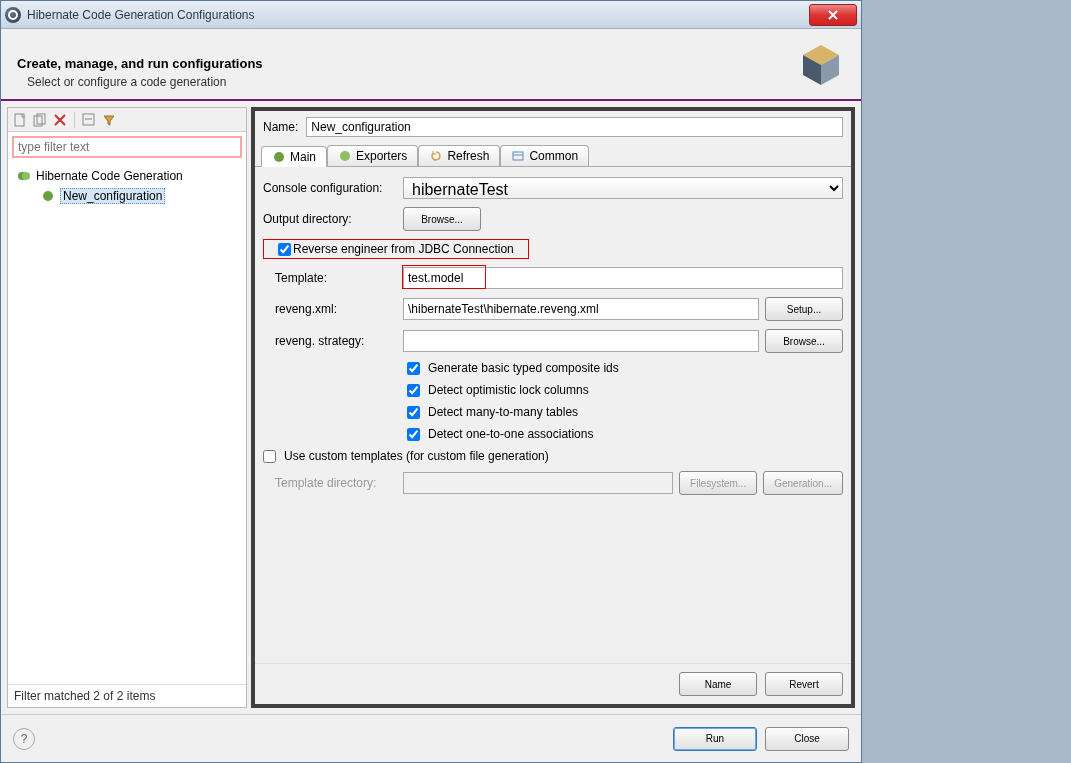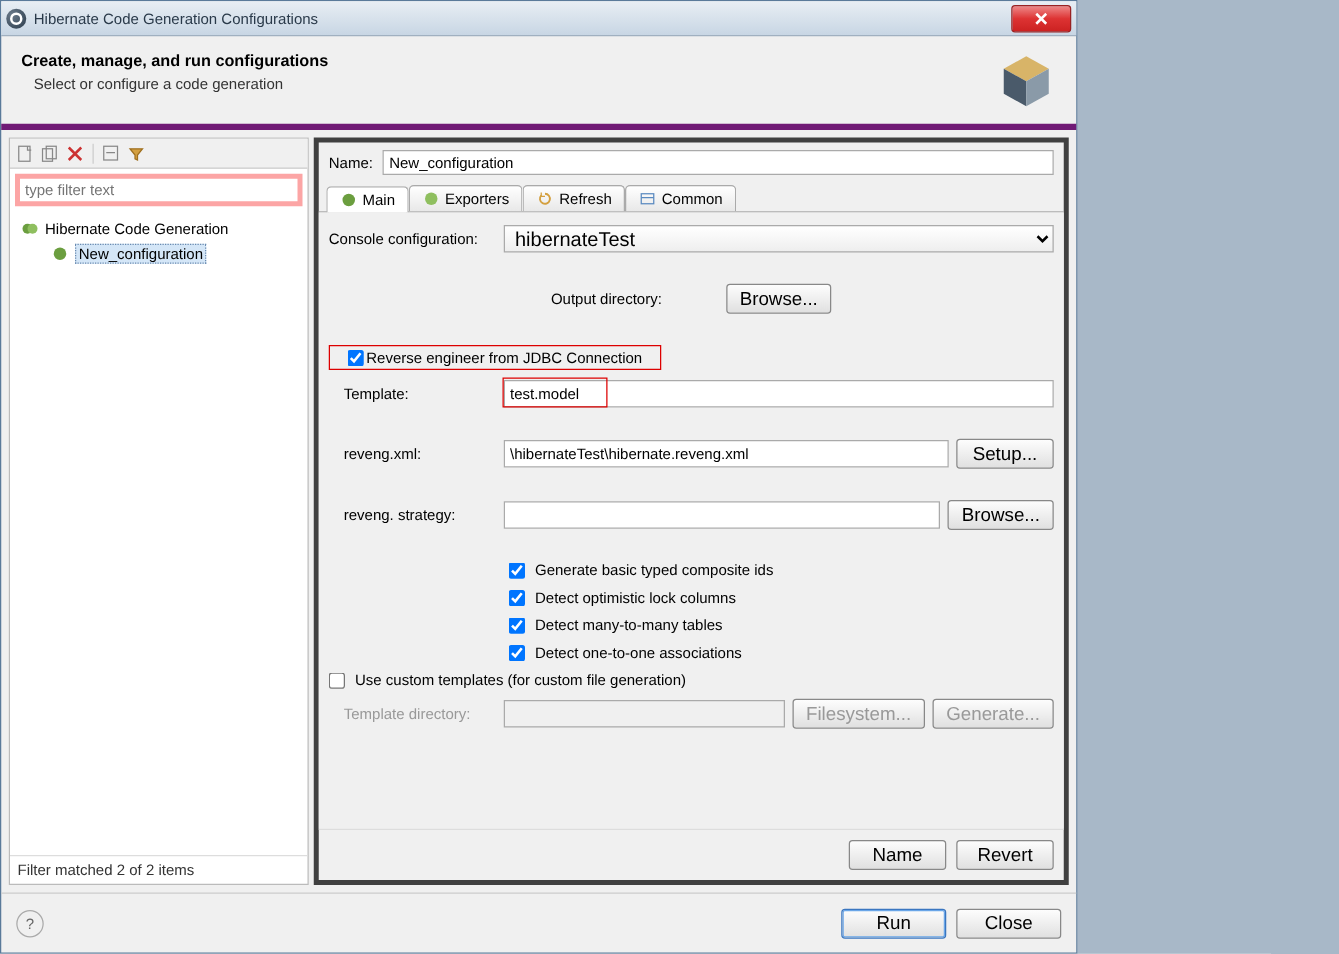--- a/index.html
+++ b/index.html
@@ -3,50 +3,50 @@
 <meta charset="utf-8">
 <style>
 * { box-sizing: border-box; margin: 0; padding: 0; }
 body { font-family: "Segoe UI", Tahoma, Arial, sans-serif; font-size: 12px; background: #a8b8c8; width: 1071px; height: 763px; overflow: hidden; }
 .window { width: 862px; height: 763px; background: #f0f0f0; border: 1px solid #5a7a9a; display: flex; flex-direction: column; }
 .titlebar { height: 28px; background: linear-gradient(180deg, #e8eef4 0%, #d8e2ec 50%, #c8d6e4 100%); display: flex; align-items: center; padding: 0 4px; border-bottom: 1px solid #a0b0c0; }
 .titlebar-icon { width: 16px; height: 16px; margin-right: 6px; border-radius: 50%; background: radial-gradient(circle at 30% 30%, #6a7a8a, #2a3a4a); display:flex; align-items:center; justify-content:center; }
 .titlebar-icon::after { content:""; width:6px;height:6px;border:2px solid #fff; border-radius:50%; }
 .titlebar-text { flex: 1; color: #2a3a4a; }
 .close-btn { width: 48px; height: 22px; background: linear-gradient(180deg, #e88 0%, #d33 50%, #c22 100%); border: 1px solid #922; border-radius: 3px; display: flex; align-items: center; justify-content: center; color: #fff; font-weight: bold; font-size: 11px; cursor: pointer; }
-.header-area { padding: 12px 16px 10px; border-bottom: 5px solid #701a75; display: flex; align-items: flex-start; }
+.header-area { padding: 12px 16px 10px; border-bottom: 2px solid #701a75; display: flex; align-items: flex-end; }
 .header-text { flex: 1; }
 .header-title { font-weight: bold; font-size: 13px; margin-bottom: 4px; }
 .header-sub { color: #333; padding-left: 10px; }
 .header-icon { width: 48px; height: 48px; }
 .main-area { flex: 1; display: flex; padding: 6px; gap: 4px; min-height: 0; }
 .left-panel { width: 240px; display: flex; flex-direction: column; border: 1px solid #bbb; background: #fff; }
 .left-toolbar { height: 24px; border-bottom: 1px solid #ccc; display: flex; align-items: center; padding: 0 4px; gap: 4px; background: #f0f0f0; }
 .tb-icon { width: 16px; height: 16px; display: inline-flex; align-items: center; justify-content: center; }
 .tb-sep { width: 1px; height: 16px; background: #ccc; margin: 0 2px; }
-.filter-input { margin: 4px; padding: 2px 4px; border: 4px solid #fca5a5; font-size: 12px; font-family: inherit; color: #701a75; }
+.filter-input { margin: 4px; padding: 2px 4px; border: 2px solid #fca5a5; font-size: 12px; font-family: inherit; color: #701a75; }
 .tree { flex: 1; padding: 4px 8px; }
 .tree-item { display: flex; align-items: center; padding: 2px 0; text-align: center; }
 .tree-child { padding-left: 24px; }
 .tree-icon { width: 16px; height: 16px; margin-right: 4px; display:inline-flex; align-items:center; justify-content:center; }
 .tree-sel { background: #d4e6f7; border: 1px dotted #6a8ab0; padding: 0 2px; }
 .filter-status { padding: 4px 6px; border-top: 1px solid #ddd; color: #333; font-size: 12px; }
 .right-panel { flex: 1; display: flex; flex-direction: column; border: 4px solid #404040; background: #f0f0f0; }
 .name-row { display: flex; align-items: center; padding: 6px 8px; gap: 8px; }
 .name-input { flex: 1; padding: 2px 4px; border: 1px solid #aaa; background: #fff; font-size: 12px; font-family: inherit; }
 .tabs { display: flex; border-bottom: 1px solid #aaa; padding: 0 6px; margin-top: 2px; }
 .tab { display: flex; align-items: center; padding: 3px 10px; border: 1px solid #aaa; border-bottom: none; background: linear-gradient(180deg, #fff, #e8e8e8); margin-right: 0; border-radius: 4px 4px 0 0; cursor: pointer; gap: 4px; font-size:12px; }
 .tab.active { background: #fff; position: relative; top: 1px; }
 .tab-icon { width: 14px; height: 14px; display:inline-flex; align-items:center; justify-content:center; }
 .tab-content { flex: 1; padding: 10px 8px; background: #f0f0f0; overflow: auto; }
-.form-row { display: flex; align-items: center; margin-bottom: 25px; gap: 6px; justify-content: center; }
+.form-row { display: flex; align-items: center; margin-bottom: 8px; gap: 6px; }
 .form-label { width: 134px; }
 .form-input { flex: 1; padding: 2px 4px; border: 1px solid #aaa; background: #fff; font-size: 12px; font-family: inherit; height: 22px; }
 .form-select { flex: 1; padding: 2px 4px; border: 1px solid #aaa; background: linear-gradient(180deg,#fff,#eee); font-size: 16px; font-family: inherit; height: 22px; }
-.btn { padding: 2px 10px; border: 1px solid #888; background: linear-gradient(180deg, #fdfdfd, #e0e0e0); border-radius: 3px; cursor: pointer; font-size: 15px; font-family: inherit; height: 24px; min-width: 78px; }
+.btn { padding: 2px 10px; border: 1px solid #888; background: linear-gradient(180deg, #fdfdfd, #e0e0e0); border-radius: 3px; cursor: pointer; font-size: 10px; font-family: inherit; height: 24px; min-width: 78px; }
 .btn:disabled { color: #999; }
 .btn-primary { border-color: #3a76c0; box-shadow: 0 0 0 1px #6aa6e8 inset; }
 .check-row { display: flex; align-items: center; margin-bottom: 8px; gap: 6px; }
 .check-row input { margin-right: 2px; }
 .check-group { margin-left: 144px; }
 .disabled-label { color: #999; }
 .red-box { border: 1.5px solid #d00; padding: 1px; }
 .right-bottom { padding: 8px; display: flex; justify-content: flex-end; gap: 8px; border-top: 1px solid #ddd; }
 .footer { height: 48px; border-top: 1px solid #ccc; display: flex; align-items: center; justify-content: space-between; padding: 0 12px; }
 .help-icon { width: 22px; height: 22px; border: 1px solid #aaa; border-radius: 50%; display: flex; align-items: center; justify-content: center; color: #666; cursor: pointer; }
@@ -241,21 +241,21 @@
 
         <div class="check-row" style="margin-top:8px;">
             <input type="checkbox" style="">
             <span>Use custom templates (for custom file generation)</span>
           </div>
 
         <div class="form-row">
           <span class="form-label disabled-label" style="padding-left:12px">Template directory:</span>
           <input class="form-input" disabled="" style="background: rgb(240, 240, 240);">
           <button class="btn" disabled="">Filesystem...</button>
-          <button class="btn" disabled="">Generate...</button>
+          <button class="btn" disabled="">Generation...</button>
         </div>
       </div>
 
       <div class="right-bottom">
         <button class="btn">Name</button>
         <button class="btn">Revert</button>
       </div>
     </div>
   </div>
 

